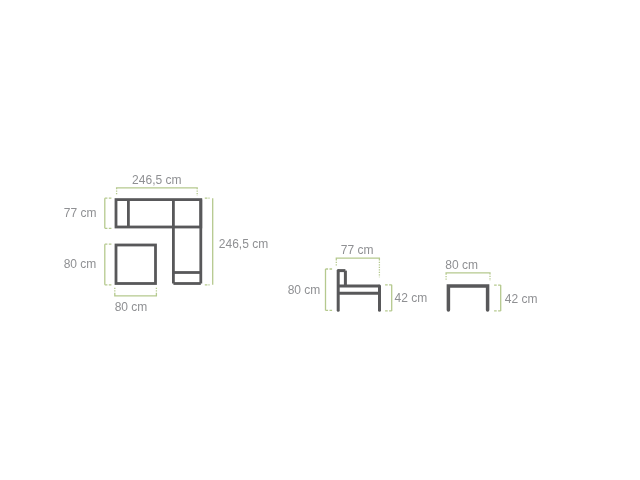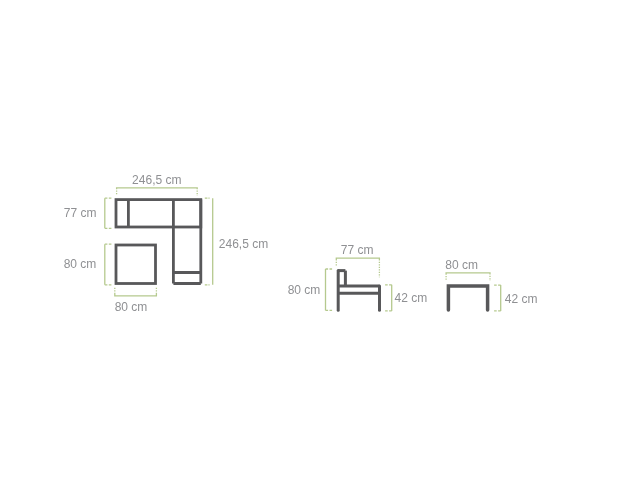--- a/index.html
+++ b/index.html
@@ -1,16 +1,16 @@
 <!DOCTYPE html>
 <html><head>
 <meta charset="utf-8">
 <style>
   html,body{margin:0;padding:0;background:#ffffff;}
-  .stage{position:relative;width:640px;height:480px;background:#ffffff;overflow:hidden;border-radius:32px;}
+  .stage{position:relative;width:640px;height:480px;background:#ffffff;overflow:hidden;}
   svg{position:absolute;left:0;top:0;}
   text{font-family:"Liberation Sans",sans-serif;font-size:12px;fill:#8f9093;letter-spacing:0px;}
 </style>
 </head>
 <body>
 <div class="stage">
 <svg width="640" height="480" viewBox="0 0 640 480">
 
   <g stroke="#58585a" stroke-width="2.8" fill="none">
     <rect x="116" y="199.6" width="84.8" height="27.4"></rect>

